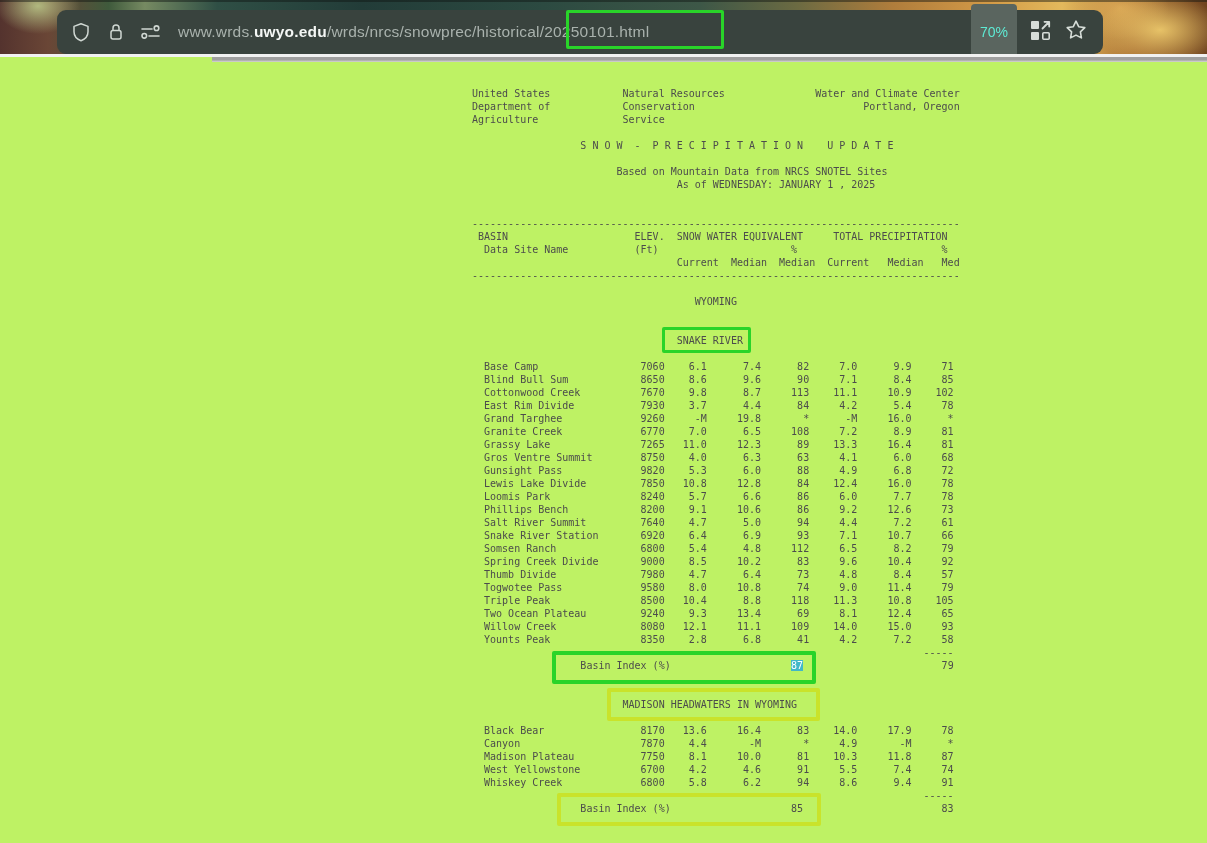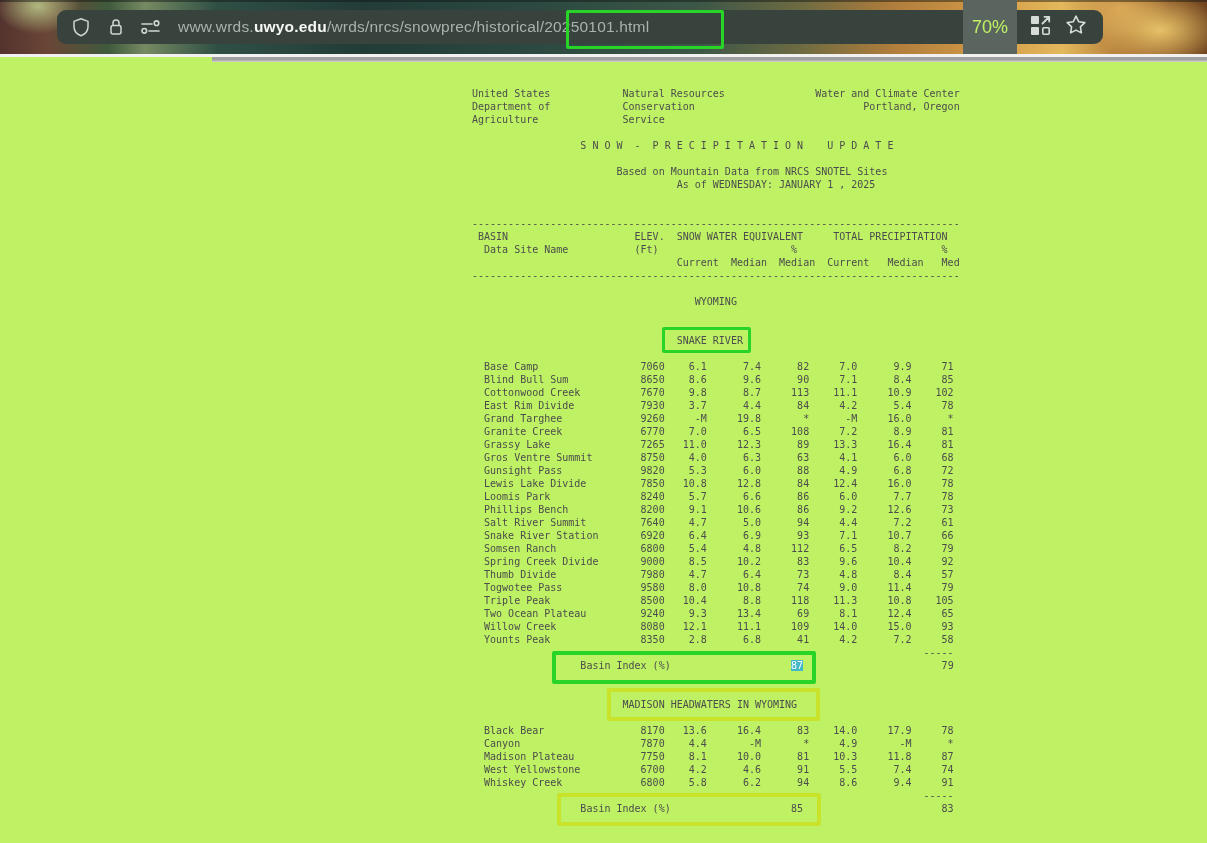--- a/index.html
+++ b/index.html
@@ -17,32 +17,32 @@
       linear-gradient(90deg,#54332e 0%,#6a4636 4%,#3f5a3c 9%,#768a62 12%,#2f4f45 18%,
         #223c38 30%,#2c4a41 45%,#3d5747 58%,#6b6a42 66%,#b07d3c 74%,#d39a47 82%,
         #e3b95c 88%,#a86f33 94%,#6f431f 100%);
   }
   .wallpaper::before{
     content:"";position:absolute;left:0;top:0;right:0;height:2px;
     background:rgba(15,20,18,.45);
   }
   
   .urlbar{
-    position:absolute;left:57px;top:10px;width:1046px;height:34px;
+    position:absolute;left:57px;top:10px;width:1046px;height:44px;
     background:#39433e;border-radius:9px;
     display:flex;align-items:center;padding:0 14px;box-sizing:border-box;
   }
   .tool-btn{width:20px;height:20px;flex:0 0 auto;display:flex;align-items:center;
     justify-content:center;margin-right:15px;cursor:pointer;}
   .tool-btn svg{display:block;}
   .url-text{flex:1 1 auto;font-size:15.5px;letter-spacing:.2px;white-space:nowrap;
     overflow:hidden;color:#a9b2ad;margin-left:2px;cursor:text;}
   .url-text .domain{color:#f4f7f5;font-weight:700;}
   .zoom-pill{
-    flex:0 0 auto;background:#5a655f;color:#bef264;font-size:18px;
+    flex:0 0 auto;background:#5a655f;color:#5eead4;font-size:14px;
     padding:20px 9px;border-radius:4px;margin-right:13px;cursor:pointer;
   }
   .right-icon{flex:0 0 auto;margin-right:14px;cursor:pointer;}
   .right-icon:last-child{margin-right:2px;}
   
   .page{
     position:absolute;left:0;top:54px;width:1207px;height:789px;
     background:#bef264;
   }
   .page-top-light{position:absolute;left:0;top:0;width:100%;height:3px;background:#f1f1f1;}

